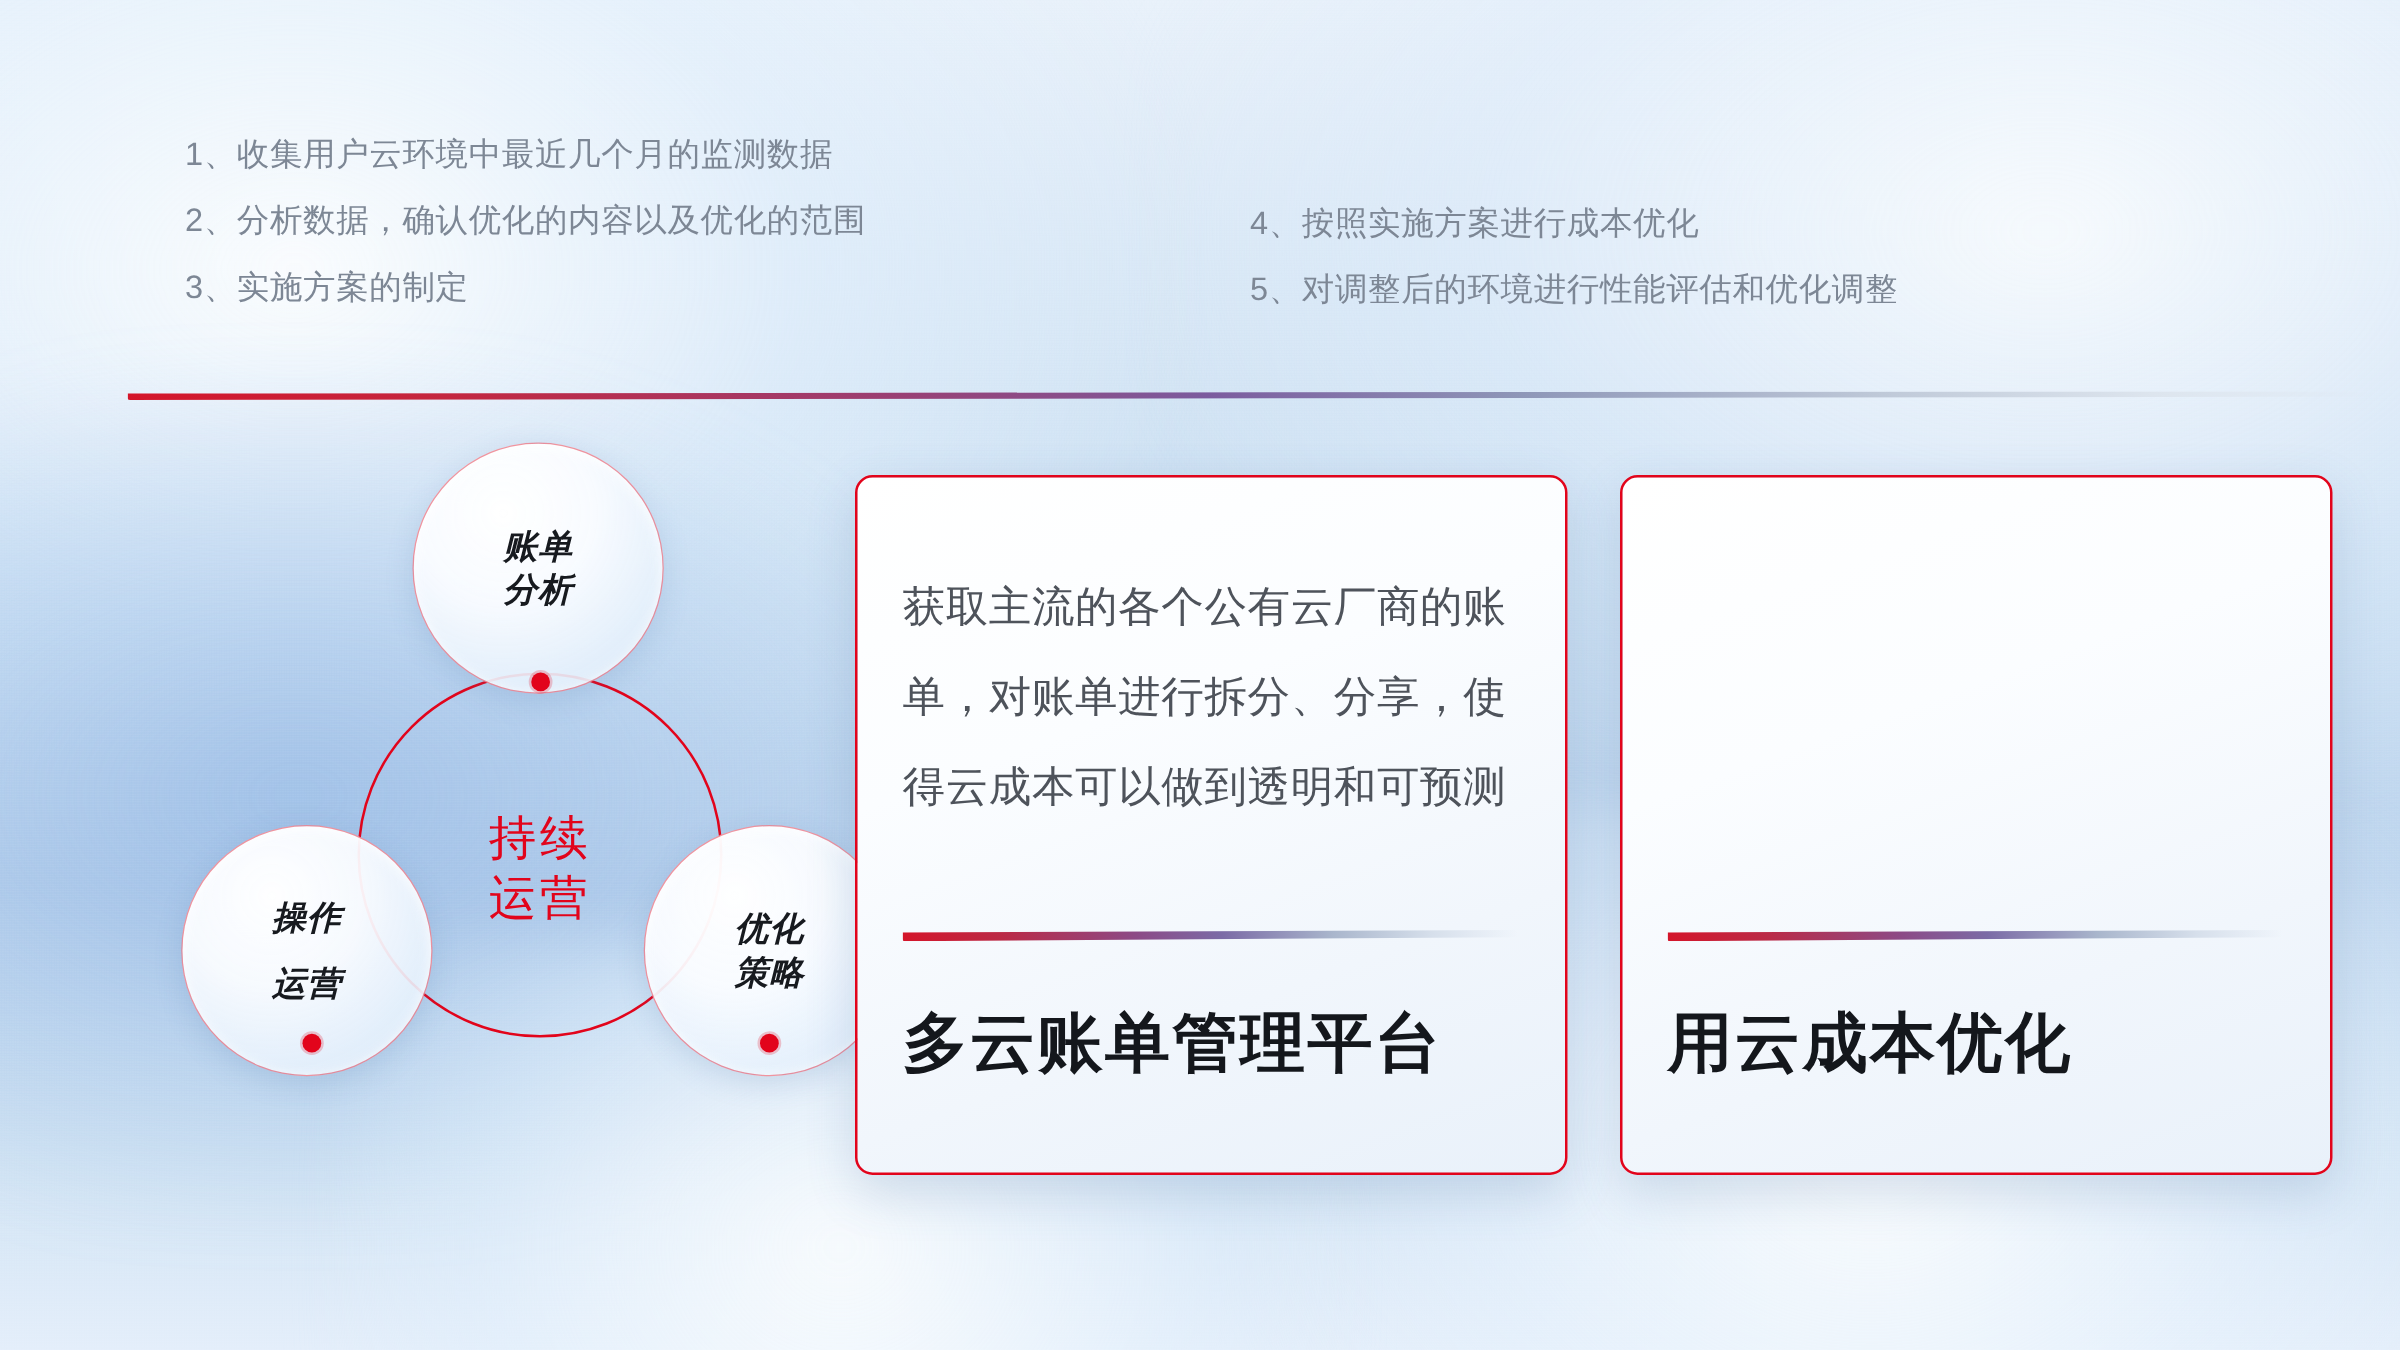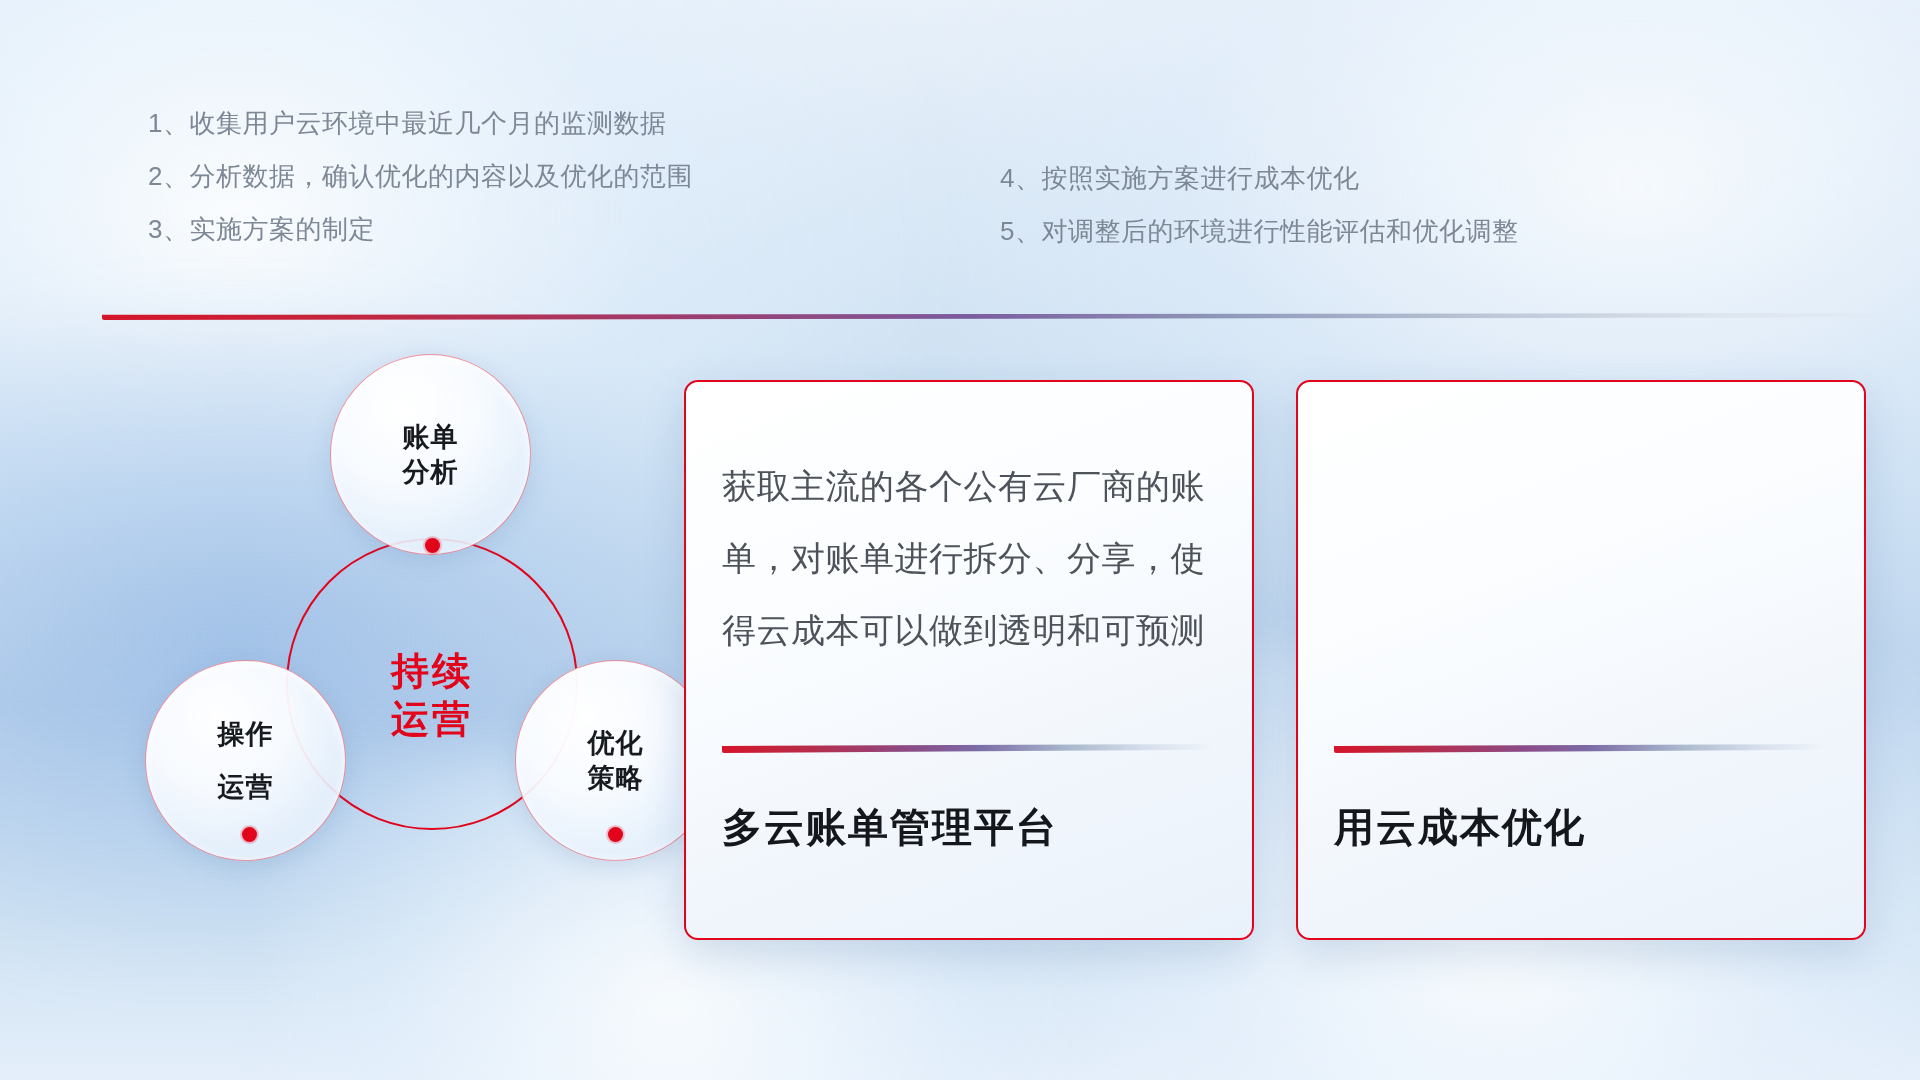--- a/index.html
+++ b/index.html
@@ -80,38 +80,38 @@
   .bub{
     position:absolute; border-radius:50%;
     border:1.4px solid rgba(226,4,27,.42);
     background:
       radial-gradient(circle at 36% 28%,rgba(255,255,255,.99) 0%,rgba(250,252,255,.95) 38%,rgba(232,242,252,.90) 70%,rgba(219,233,248,.88) 100%);
     box-shadow:0 6px 22px rgba(80,120,170,.18), inset 0 2px 10px rgba(255,255,255,.9);
     display:flex; flex-direction:column; align-items:center; justify-content:center;
   }
   .bub-label{
     color:#171a1f; font-size:27px; font-weight:700; line-height:35px;
-    text-align:center; letter-spacing:1px;
+    text-align:center; letter-spacing:1px;font-style:italic;
   }
   .bub-top{ left:240px; top:-6px; width:201px; height:201px; }
   .bub-bl { left:55px;  top:300px; width:201px; height:201px;gap:18px; }
   .bub-br { left:425px; top:300px; width:201px; height:201px; }
 
   .dot{
     position:absolute; width:15px; height:15px; border-radius:50%;
     background:#e2041b; box-shadow:0 0 0 2px rgba(226,4,27,.22);
   }
   .dot-top{ left:335px; top:178px; }
   .dot-bl { left:152px; top:467px; }
   .dot-br { left:518px; top:467px; }
 
   .venn-center{
     position:absolute; left:196px; top:260px; width:292px; height:150px;
     display:flex; flex-direction:column; align-items:center; justify-content:center;
-    color:#e2041b; font-size:38px; font-weight:700; line-height:48px;
+    color:#e2041b; font-size:38px; font-weight:400; line-height:48px;
     letter-spacing:3px; text-align:center;
   }
 
   
   .card{
     position:absolute; top:380px; width:570px; height:560px;
     border:2px solid #e2041b;
     border-radius:14px;
     background:linear-gradient(160deg,#ffffff 0%,#fbfdff 35%,#f1f6fc 70%,#e9f1fa 100%);
     box-shadow:0 14px 40px rgba(70,110,160,.20);
@@ -126,21 +126,21 @@
     letter-spacing:.5px;
   }
   .card-rule{
     position:absolute; left:36px; top:362px; width:492px; height:9px;
     background:linear-gradient(90deg,#d4152a 0%,#bb2a46 16%,#8c4a86 38%,#7b6ba6 52%,#a9b6cc 70%,#d6dfeb 86%,rgba(240,245,250,0) 100%);
     clip-path:polygon(0 22%,100% 0,100% 64%,0 100%);
     border-radius:2px;
   }
   .card-title{
     position:absolute; left:36px; top:418px;
-    color:#14171c; font-size:40px; font-weight:800; letter-spacing:2px;
+    color:#14171c; font-size:52px; font-weight:800; letter-spacing:2px;
     white-space:nowrap;
   }
 </style>
 </head>
 <body>
 
 <div id="bg">
   <div class="bg-base"></div>
   <div class="bg-blob-a"></div>
   <div class="bg-blob-b"></div>

